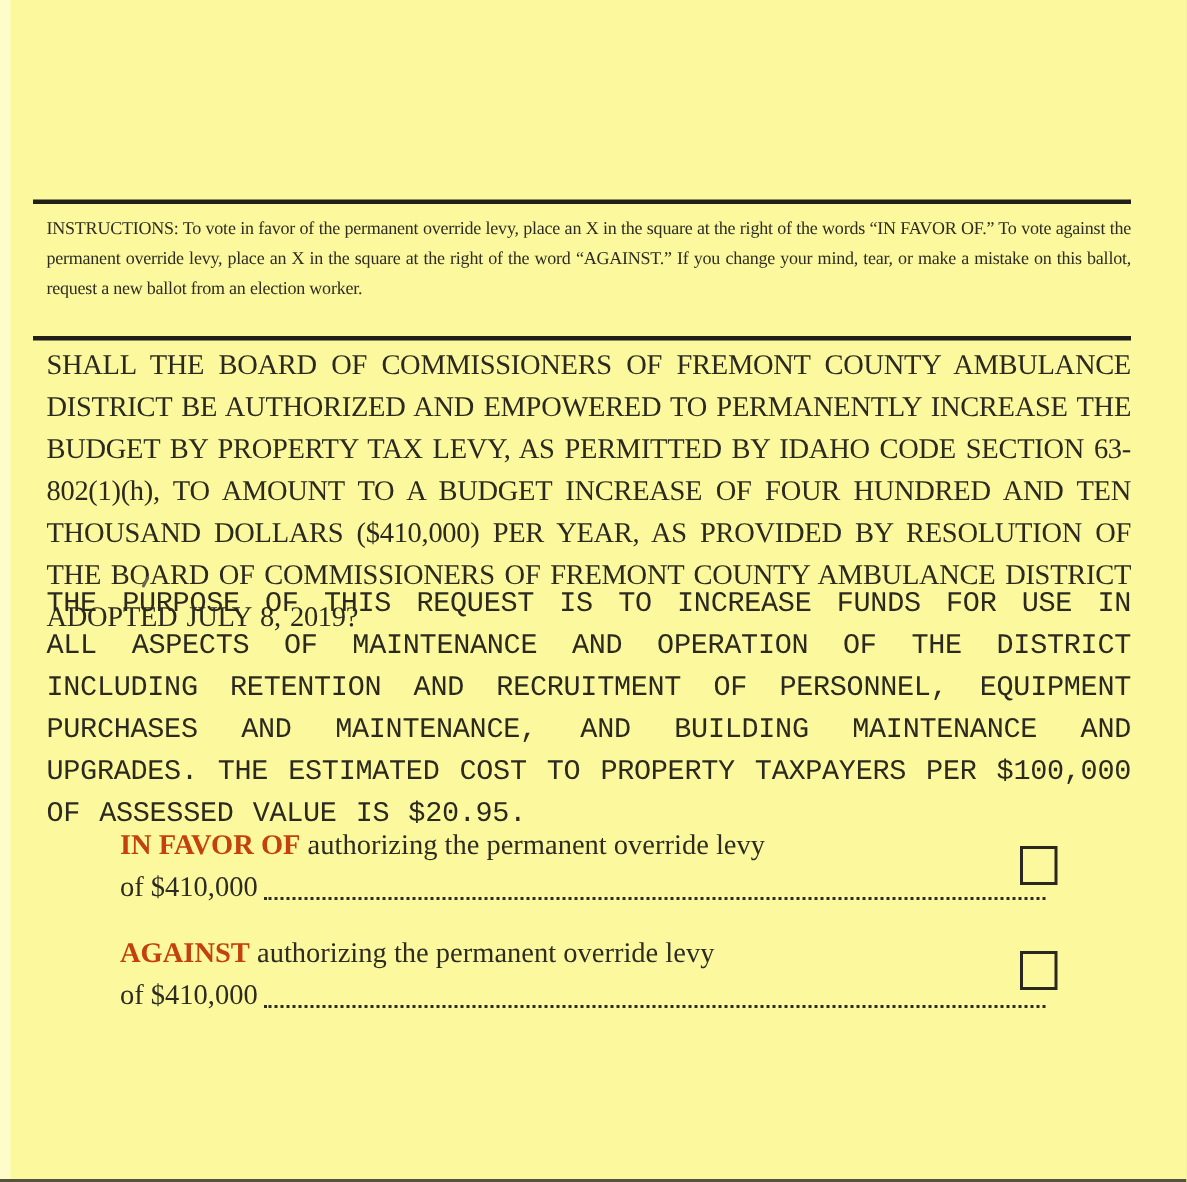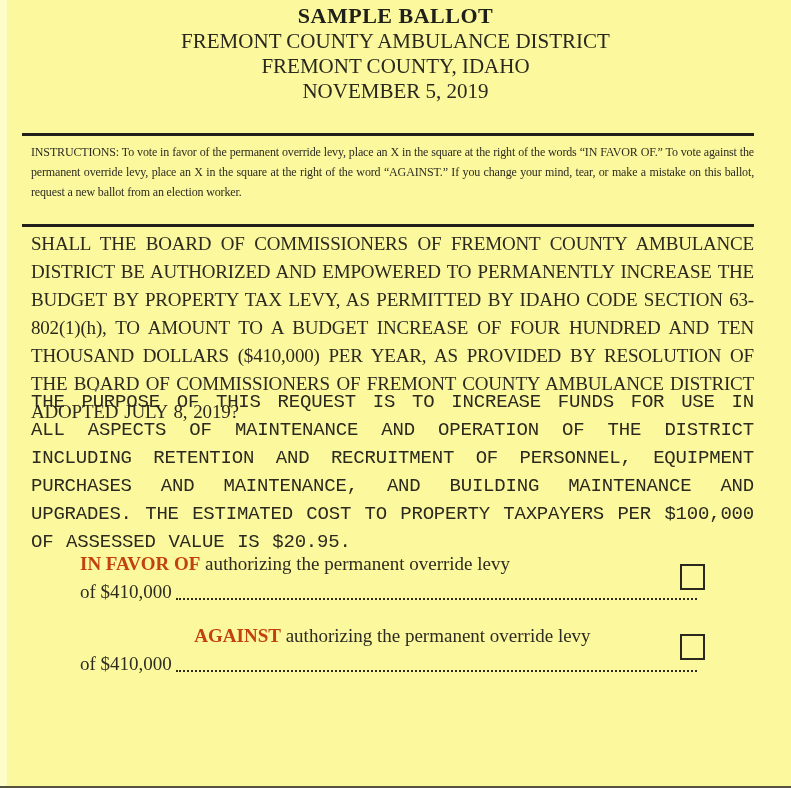--- a/index.html
+++ b/index.html
@@ -86,21 +86,21 @@
     border-radius: 1px;
   }
   .option {
     position: absolute;
     left: 80px;
     width: 625px;
     font-size: 19px;
     line-height: 28px;
   }
   .option-favor { top: 550px; }
-  .option-against { top: 622px; text-align: center; }
+  .option-against { top: 622px; }
   .opt-line1 .opt-bold { font-weight: bold; color: #c2410c; }
   .opt-line2 {
     display: flex;
     align-items: flex-end;
     padding-right: 8px;
   }
   .opt-line2 .opt-amount { white-space: nowrap; }
   .leader {
     flex: 1;
     margin-left: 4px;
@@ -118,26 +118,20 @@
   .option-favor .checkbox { top: 14px; }
   .option-against .checkbox { top: 12px; }
 </style>
 </head>
 <body>
 
 <div class="ballot">
 
   <div class="edge-strip"></div>
 
-  <div class="header">
-    <div class="ballot-title">SAMPLE BALLOT</div>
-    <div class="header-line">FREMONT COUNTY AMBULANCE DISTRICT</div>
-    <div class="header-line">FREMONT COUNTY, IDAHO</div>
-    <div class="header-line">NOVEMBER 5, 2019</div>
-  </div>
 
   <div class="rule rule-top"></div>
 
   <p class="instructions">INSTRUCTIONS: To vote in favor of the permanent override levy, place an X in the square at the right of the words “IN FAVOR OF.” To vote against the permanent override levy, place an X in the square at the right of the word “AGAINST.” If you change your mind, tear, or make a mistake on this ballot, request a new ballot from an election worker.</p>
 
   <div class="rule rule-bottom"></div>
 
   <p class="question question-main">SHALL THE BOARD OF COMMISSIONERS OF FREMONT COUNTY AMBULANCE DISTRICT BE AUTHORIZED AND EMPOWERED TO PERMANENTLY INCREASE THE BUDGET BY PROPERTY TAX LEVY, AS PERMITTED BY IDAHO CODE SECTION 63-802(1)(h), TO AMOUNT TO A BUDGET INCREASE OF FOUR HUNDRED AND TEN THOUSAND DOLLARS ($410,000) PER YEAR, AS PROVIDED BY RESOLUTION OF THE BOARD OF COMMISSIONERS OF FREMONT COUNTY AMBULANCE DISTRICT ADOPTED JULY 8, 2019?</p>
 
   <div class="stray-mark"></div>

